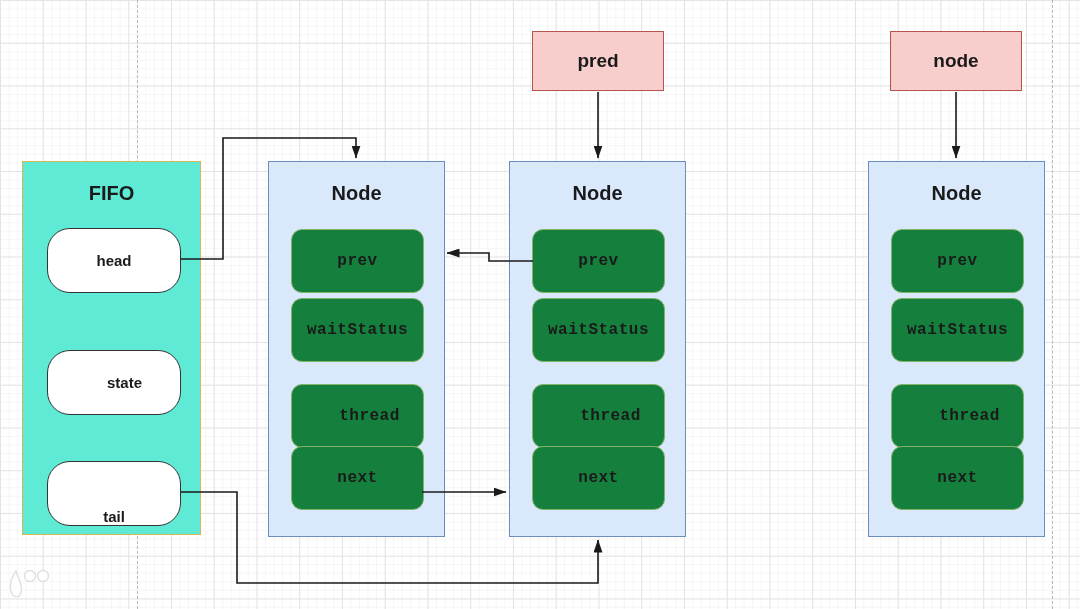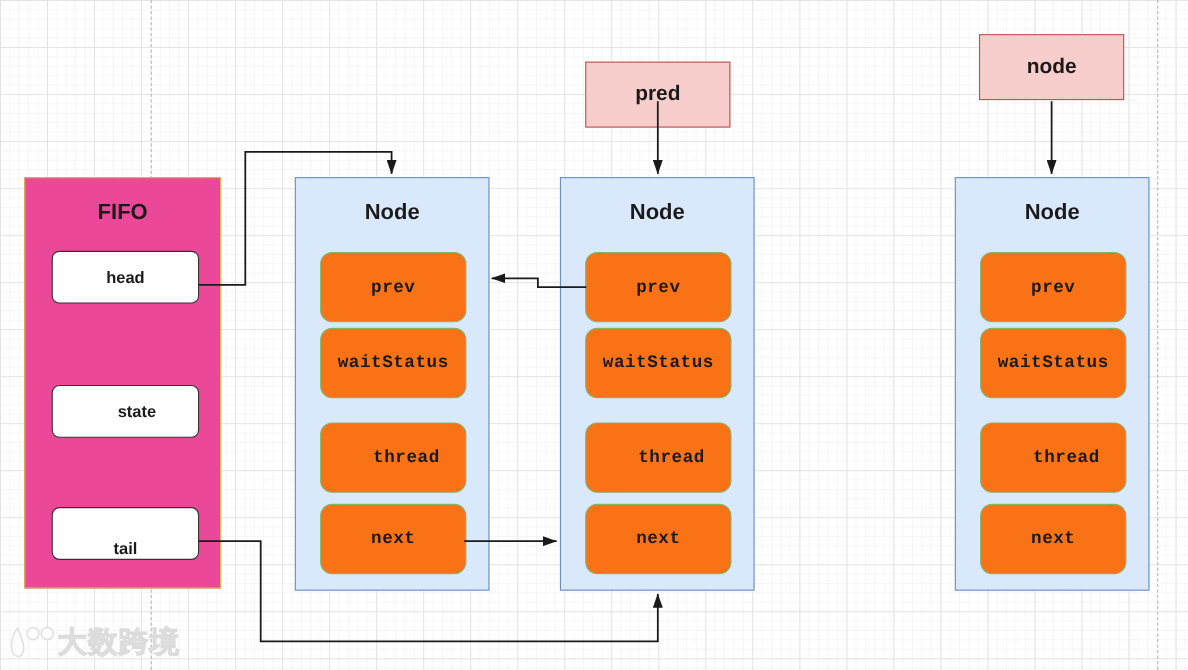--- a/index.html
+++ b/index.html
@@ -29,73 +29,73 @@
   .shape { position: absolute; z-index: 2; }
 
   
   .pointer-box {
     width: 132px; height: 60px;
     background: #f8cecc;
     border: 1px solid #b85450;
     display: flex; align-items: center; justify-content: center;
     font-size: 19px; font-weight: bold; color: #1a1a1a;
   }
-  #pointer-pred { left: 532px; top: 31px; margin-top: 25px; }
+  #pointer-pred { left: 532px; top: 31px; }
   #pointer-node { left: 890px; top: 31px; }
 
   
   .fifo-box {
     left: 22px; top: 161px;
     width: 179px; height: 374px;
-    background: #ec4899;
+    background: #5eead4;
     border: 1px solid #d6b656;
   }
   .container-title {
     position: absolute; left: 0; right: 0; top: 20px;
     text-align: center;
     font-size: 20px; font-weight: bold; color: #1a1a1a;
   }
   .fifo-field {
     position: absolute;
-    left: 24px; width: 134px; height: 48px;
+    left: 24px; width: 134px; height: 65px;
     background: #ffffff;
     border: 1px solid #333333;
-    border-radius: 7px;
+    border-radius: 23px;
     display: flex; align-items: center; justify-content: center;
     font-size: 15px; font-weight: bold; color: #1a1a1a;
   }
   #fifo-field-head  { top: 66px; }
   #fifo-field-state { top: 188px; padding-left: 21px; }
   #fifo-field-tail  { top: 299px; align-items: flex-end; }
 
   
   .node-box {
     top: 161px;
     width: 177px; height: 376px;
     background: #dae8fc;
     border: 1px solid #6c8ebf;
   }
   #node-1 { left: 268px; }
   #node-2 { left: 509px; }
   #node-3 { left: 868px; }
   .node-field {
     position: absolute;
     left: 22px; width: 133px; height: 64px;
-    background: #f97316;
+    background: #15803d;
     border: 1px solid #82b366;
     border-radius: 11px;
     display: flex; align-items: center; justify-content: center;
     font-family: "Liberation Mono", monospace;
     font-size: 16px; font-weight: bold; color: #1a1a1a;
     letter-spacing: 0.5px;
   }
   .node-field.f0 { top: 67px;  }
   .node-field.f1 { top: 136px; }
   .node-field.f2 { top: 222px; padding-left: 24px; }
-  .node-field.f3 { top: 296px; }
+  .node-field.f3 { top: 284px; }
 
   #edge-layer {
     position: absolute; left: 0; top: 0;
     width: 1080px; height: 609px;
     z-index: 3;
     pointer-events: none;
   }
   #edge-layer polyline {
     fill: none;
     stroke: #1a1a1a;
@@ -206,14 +206,13 @@
   <polyline points="422,492 506,492" marker-end="url(#arrow)"></polyline>
   <polyline points="181,492 237,492 237,583 598,583 598,540" marker-end="url(#arrow)"></polyline>
 </svg>
 
 <div id="watermark">
   <svg width="46" height="38" viewBox="0 0 46 38">
     <path d="M10,6 C4,14 2,26 8,31 C13,34 17,28 15,20 C13,13 11,9 10,6 Z" fill="#ffffff" stroke="#dcdcdc" stroke-width="1.4"></path>
     <circle cx="24" cy="11" r="5.5" fill="#ffffff" stroke="#dcdcdc" stroke-width="1.4"></circle>
     <circle cx="37" cy="11" r="5.5" fill="#ffffff" stroke="#dcdcdc" stroke-width="1.4"></circle>
   </svg>
-  <span id="watermark-text">大数跨境</span>
 </div>
 
 </body></html>

